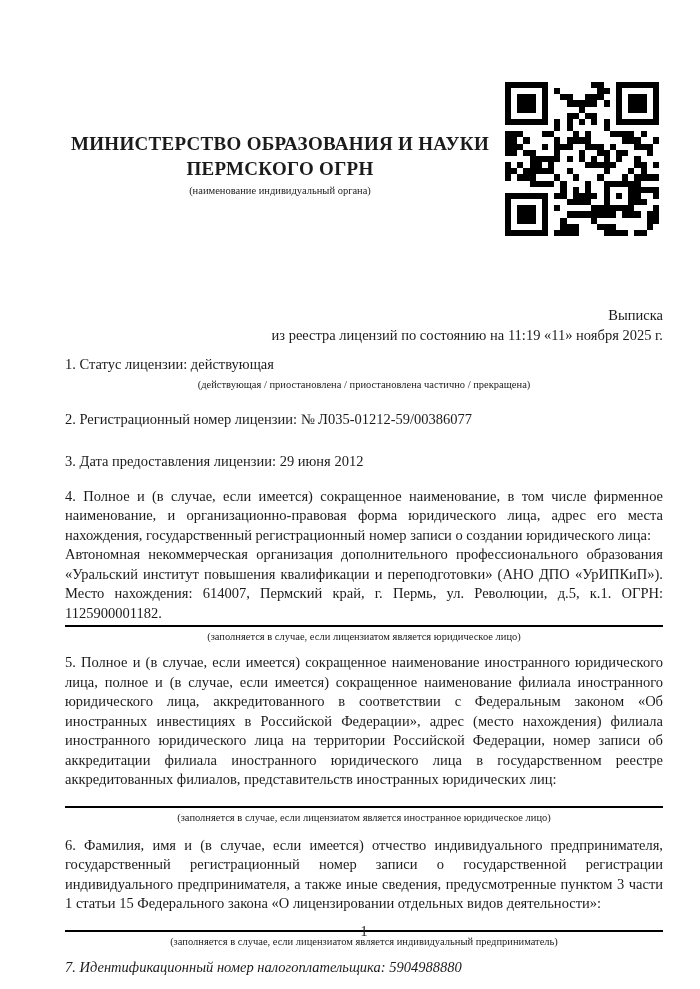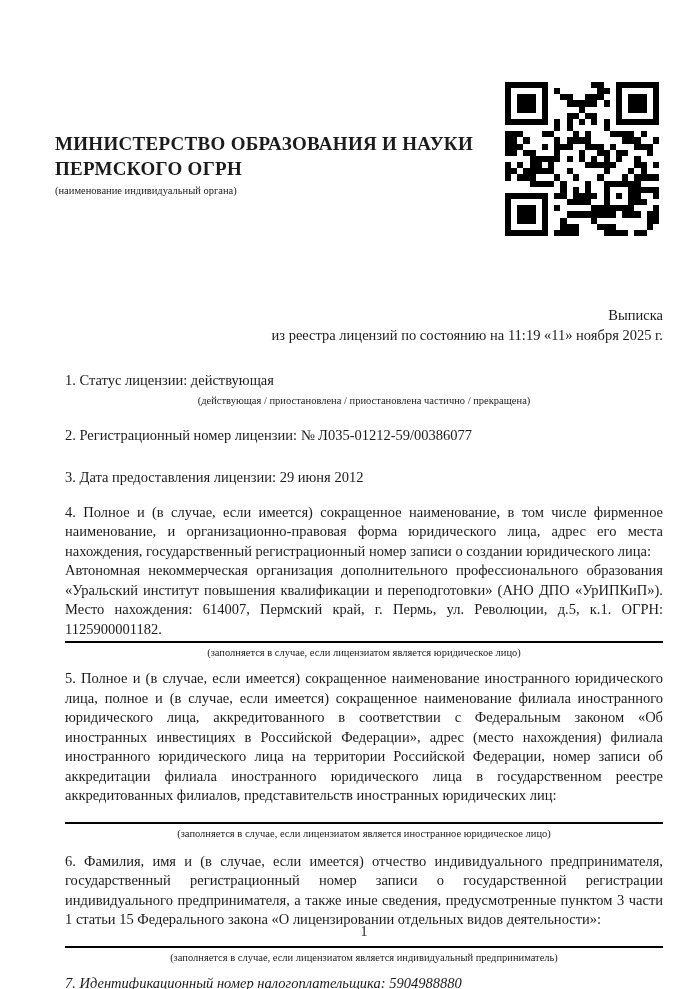--- a/index.html
+++ b/index.html
@@ -12,33 +12,34 @@
     font-family:"Liberation Serif","DejaVu Serif",serif;
     overflow:hidden;
   }
   .qr{
     position:absolute;top:82px;left:505px;
     width:154px;height:154px;
     shape-rendering:crispEdges;
   }
   .ministry{
     position:absolute;top:131px;left:55px;width:450px;
+    text-align:center;
   }
   .ministry-line{
     font-weight:bold;font-size:19px;line-height:25px;
     white-space:nowrap;letter-spacing:0.3px;
   }
   .ministry-sub{font-size:10.5px;line-height:14px;margin-top:3px;}
   .content{
     position:absolute;left:65px;top:0;width:598px;
     font-size:14.5px;line-height:19.5px;
   }
   .doc-title{padding-top:306px;text-align:right;}
   .item{text-align:justify;}
-  .m-item1{margin-top:26px;}
+  .m-item1{margin-top:10px;}
   .m-item2{margin-top:19px;}
   .m-item3{margin-top:23px;}
   .m-item4{margin-top:15px;}
   .m-item5{margin-top:10px;}
   .m-item6{margin-top:12px;}
   .m-item7{margin-top:10px;font-style:italic;}
   .caption{
     text-align:center;font-size:10.5px;line-height:13px;
     margin-top:3px;color:#1b1b1b;
   }

